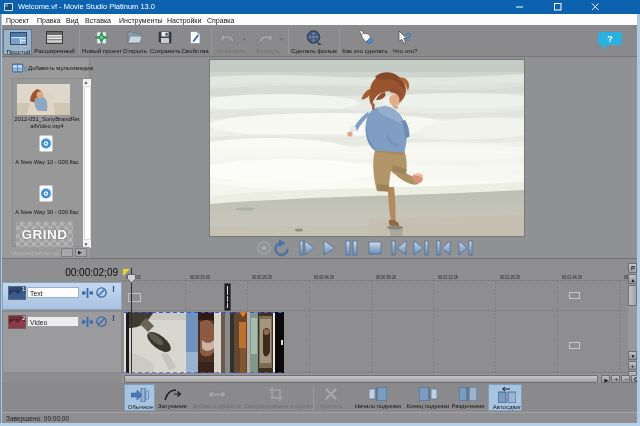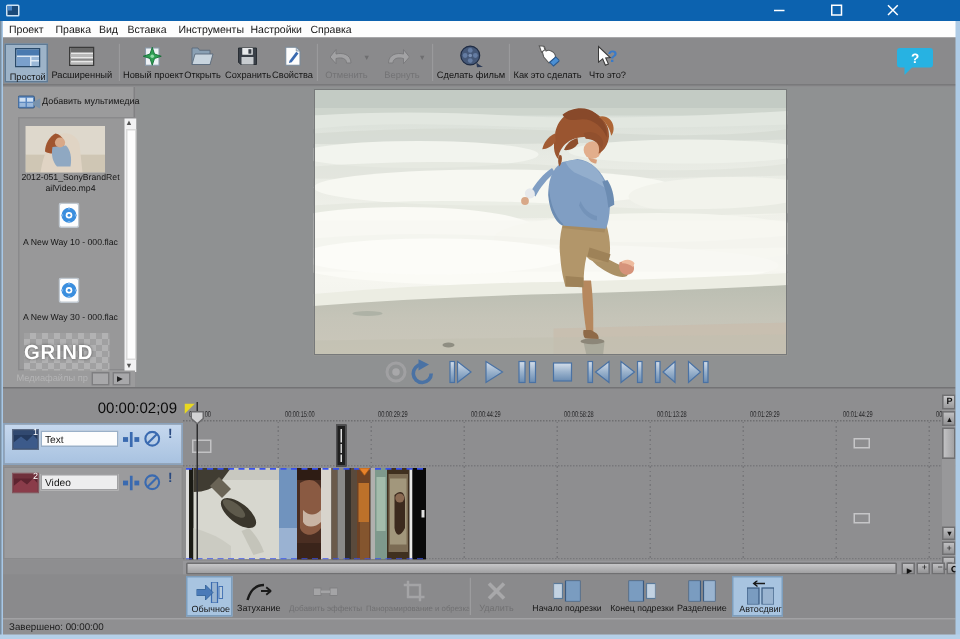--- a/index.html
+++ b/index.html
@@ -11,20 +11,21 @@
 </style>
 </head>
 <body>
 
 <div class="abs" id="titlebar" style="left:0;top:0;width:640px;height:14px;background:#0c62af;">
   <svg class="abs" style="left:4px;top:2px" width="10" height="10" viewBox="0 0 10 10">
     <rect x="0" y="1" width="9" height="8" rx="1" fill="#cfe3f4"></rect>
     <rect x="1" y="2" width="7" height="6" fill="#1a4a7a"></rect>
     <rect x="1" y="2" width="3" height="3" fill="#4a86c8"></rect>
   </svg>
+  <div class="lbl" style="left:18px;top:2px;font-size:7.5px;color:#fff;">Welcome.vf - Movie Studio Platinum 13.0</div>
   <svg class="abs" style="left:514px;top:0" width="92" height="14" viewBox="0 0 92 14">
     <line x1="2" y1="7" x2="9" y2="7" stroke="#fff" stroke-width="1"></line>
     <rect x="40.5" y="3.5" width="6.5" height="6.5" fill="none" stroke="#fff" stroke-width="1"></rect>
     <path d="M78 3.5 L84.5 10 M84.5 3.5 L78 10" stroke="#fff" stroke-width="1"></path>
   </svg>
 </div>
 
 <div class="abs" style="left:0;top:14px;width:640px;height:11px;background:#fdfdfd;">
   <div class="lbl" style="left:6px;top:2.5px;font-size:7px;">Проект</div>
   <div class="lbl" style="left:37px;top:2.5px;font-size:7px;">Правка</div>
@@ -198,21 +199,21 @@
       <svg class="abs" style="left:26px;top:106px" width="14" height="17" viewBox="0 0 14 17">
         <rect x="0.5" y="0.5" width="13" height="16" rx="1.5" fill="#fdfdfd" stroke="#c0c8d0"></rect>
         <circle cx="7" cy="8.5" r="5" fill="#3a8ede"></circle>
         <circle cx="7" cy="8.5" r="2.2" fill="#fff"></circle>
         <circle cx="7" cy="8.5" r="1" fill="#3a8ede"></circle>
         <path d="M7 3 l1 1.6 h-2 Z M7 14 l1 -1.6 h-2 Z M1.5 8.5 l1.6 -1 v2 Z M12.5 8.5 l-1.6 -1 v2 Z" fill="#7ab4ec"></path>
       </svg>
       <div class="lbl" style="left:0;top:130px;width:68px;text-align:center;font-size:5.8px;">A New Way 30 - 000.flac</div>
 
       <div class="abs" style="left:3px;top:143px;width:57px;height:26px;background:repeating-conic-gradient(#b2b2b3 0% 25%, #a0a0a1 0% 50%) 0 0/8px 8px;overflow:hidden;">
-        <div class="lbl" style="left:0;top:5px;width:57px;text-align:left;font-size:13.5px;font-weight:bold;color:#fff;text-shadow:0 0 2px #555;letter-spacing:0.5px;">GRIND</div>
+        <div class="lbl" style="left:0;top:5px;width:57px;text-align:center;font-size:13.5px;font-weight:bold;color:#fff;text-shadow:0 0 2px #555;letter-spacing:0.5px;">GRIND</div>
       </div>
     </div>
 
     <div class="abs" style="left:0;top:189px;width:88px;height:11px;background:#9b9b9c;">
       <div class="lbl" style="left:9px;top:2px;font-size:6.2px;color:#b4b4b5;">Медиафайлы пр</div>
       <div class="abs" style="left:59px;top:1px;width:12px;height:9px;background:#a8a8aa;border:1px solid #7e7e80;"></div>
       <div class="abs" style="left:73px;top:1px;width:12px;height:9px;background:#a8a8aa;border:1px solid #7e7e80;"></div>
       <div class="lbl" style="left:76px;top:2.2px;font-size:5px;color:#222;">▶</div>
     </div>
   </div>

